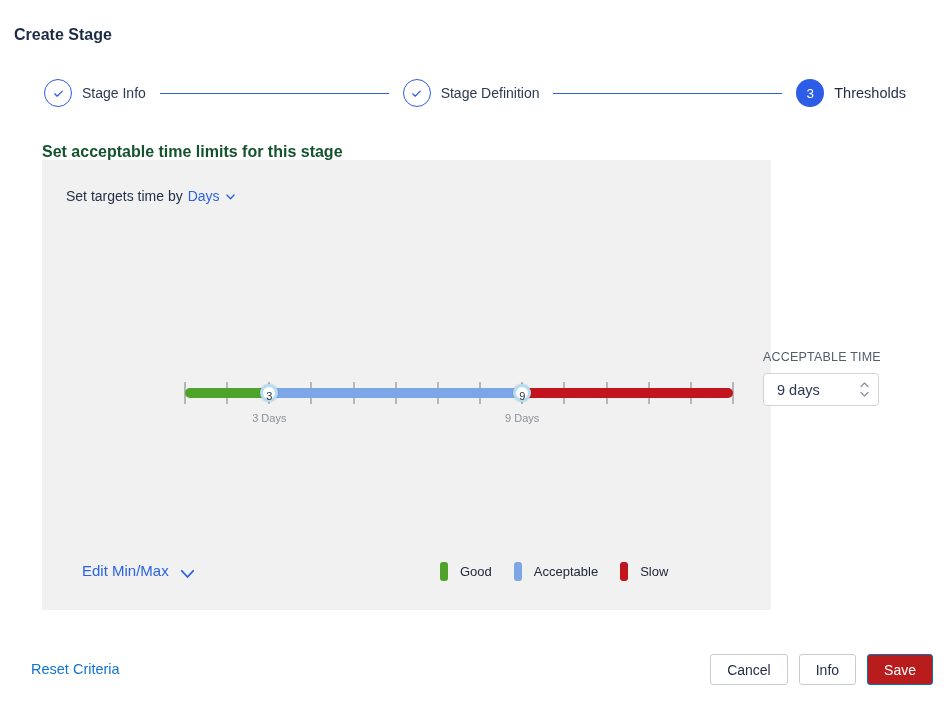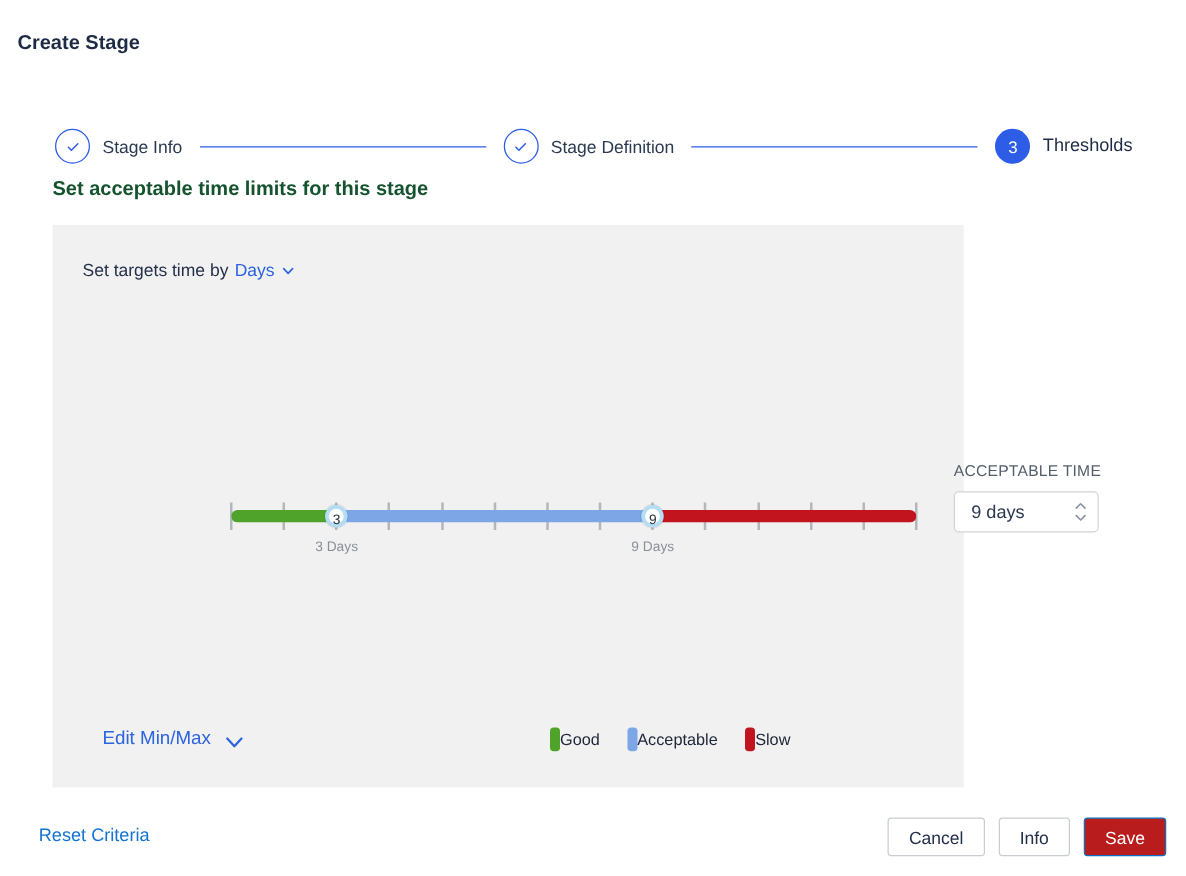--- a/index.html
+++ b/index.html
@@ -13,21 +13,21 @@
   }
 
   .page-title {
     position:absolute; left:14px; top:26px;
     font-size:16px; font-weight:700; color:#1d2b45;text-align:center;
   }
 
   
   .stepper {
     position:absolute; left:44px; right:43px; top:78px; height:30px;
-    display:flex; align-items:center;margin-top:24px;
+    display:flex; align-items:center;
   }
   .step { display:flex; align-items:center; cursor:pointer; }
   .step-circle {
     width:28px; height:28px; border-radius:50%;
     display:flex; align-items:center; justify-content:center; flex:0 0 auto;
   }
   .step-circle.check { border:1.5px solid #2d5ce6; background:#fff; }
   .step-circle.number {
     background:#2d5ce6; color:#fff; font-size:13.5px; font-weight:500;
   }
@@ -37,21 +37,21 @@
     flex:1 1 auto; height:0; border-top:1px solid #2d5ce6; margin:0 14px;
   }
 
   .section-heading {
     position:absolute; left:42px; top:143px;
     font-size:16px; font-weight:700; color:#14532d;
   }
 
   
   .panel {
-    position:absolute; left:42px; top:180px; width:729px; height:450px;
+    position:absolute; left:42px; top:160px; width:729px; height:450px;
     background:#f1f1f1;
   }
 
   .target-row {
     position:absolute; left:24px; top:28px;
     font-size:14px; color:#243049; display:flex; align-items:center;
   }
   .target-dropdown {
     margin-left:5px; color:#2b63e0; display:flex; align-items:center; cursor:pointer;justify-content:flex-end;
   }
@@ -105,21 +105,21 @@
   }
 
   .minmax-row {
     position:absolute; left:40px; top:402px;
     display:flex; align-items:flex-end; cursor:pointer;
     font-size:15px; color:#2b63e0;
   }
   .minmax-row svg { margin-left:11px; margin-top:3px; }
 
   .legend { position:absolute; left:398px; top:402px; display:flex; gap:22px; }
-  .legend-item { display:flex; align-items:center; }
+  .legend-item { display:flex; align-items:center; gap:12px; }
   .legend-item .swatch { width:8px; height:19px; border-radius:3px; display:inline-block; }
   .legend-label { font-size:13px; font-weight:500; color:#20293a; }
 
   
   .reset-link {
     position:absolute; left:31px; top:661px;
     font-size:14.5px; color:#1273d2; cursor:pointer;
   }
   .footer-buttons {
     position:absolute; right:16px; top:654px; display:flex; gap:11px;

